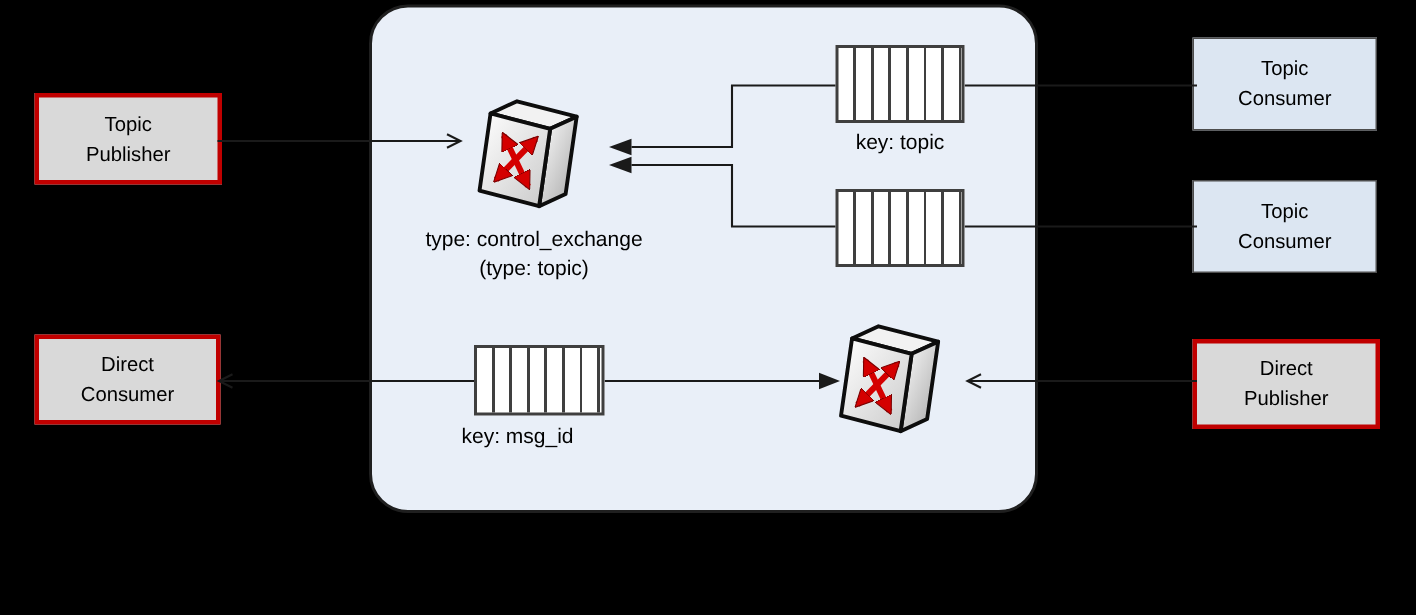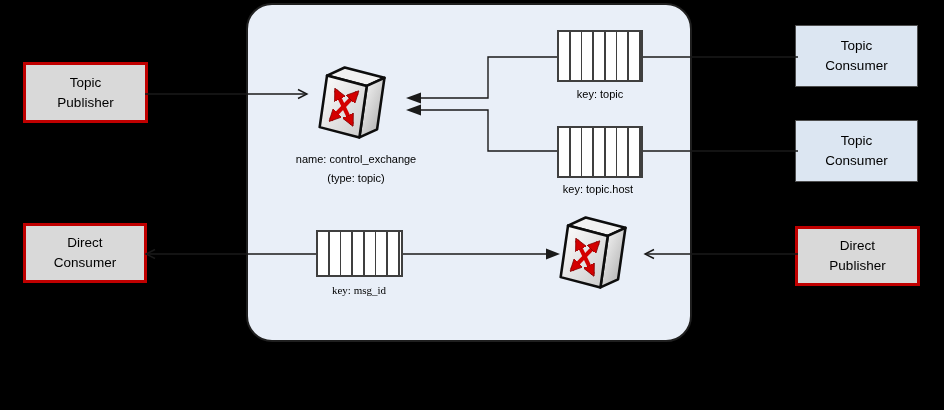--- a/index.html
+++ b/index.html
@@ -25,26 +25,26 @@
          background-color:#fff;
          background-image:repeating-linear-gradient(to right,#ffffff 0px,#ffffff 9.9px,#3f3f3f 9.9px,#3f3f3f 11.7px);}
   #queue-topic{left:557px;top:30px;width:86px;height:52px;}
   #queue-topic-host{left:557px;top:126px;width:86px;height:52px;}
   #queue-msgid{left:316px;top:230px;width:87px;height:47px;}
   
   .exchange-icon{position:absolute;z-index:3;}
   #control-exchange-icon{left:318px;top:55px;width:74px;height:92px;}
   #msgid-exchange-icon{left:559px;top:205px;width:74px;height:92px;}
   
-  .lbl{position:absolute;z-index:3;text-align:center;font-size:11px;line-height:19px;}
+  .lbl{position:absolute;z-index:3;text-align:center;font-size:14px;line-height:19px;}
   #control-exchange-label{left:256px;top:150px;width:200px;}
   #msgid-exchange-label{left:488px;top:297px;width:200px;}
   #key-topic-label{left:500px;top:85px;width:200px;}
   #key-topic-host-label{left:498px;top:180px;width:200px;}
-  #key-msgid-label{left:259px;top:281px;width:200px;font-family:Liberation Serif, serif;}
+  #key-msgid-label{left:245px;top:281px;width:200px;}
 </style>
 </head>
 <body>
 
 <div id="stage">
 
   <div id="broker"></div>
 
   <div class="actor red" id="topic-publisher">
     <span>Topic</span>
@@ -144,22 +144,21 @@
       <polygon points="66,42 90,31 80,101 56,112" fill="url(#sideB)"></polygon>
       <polygon points="12,28 66,42 56,112 2,98" fill="url(#faceB)"></polygon>
     </g>
     <g stroke="#d40000" stroke-width="5.5">
       <line x1="24" y1="48" x2="46" y2="94" marker-start="url(#redHeadB)" marker-end="url(#redHeadB)"></line>
       <line x1="17" y1="88" x2="53" y2="51" marker-start="url(#redHeadB)" marker-end="url(#redHeadB)"></line>
     </g>
   </svg>
 
   <div class="lbl" id="control-exchange-label">
-    <div>name: control_exchange</div>
+    <div>type: control_exchange</div>
     <div>(type: topic)</div>
   </div>
   <div class="lbl" id="msgid-exchange-label">
   </div>
   <div class="lbl" id="key-topic-label">key: topic</div>
-  <div class="lbl" id="key-topic-host-label">key: topic.host</div>
   <div class="lbl" id="key-msgid-label">key: msg_id</div>
 
 </div>
 
 </body></html>

